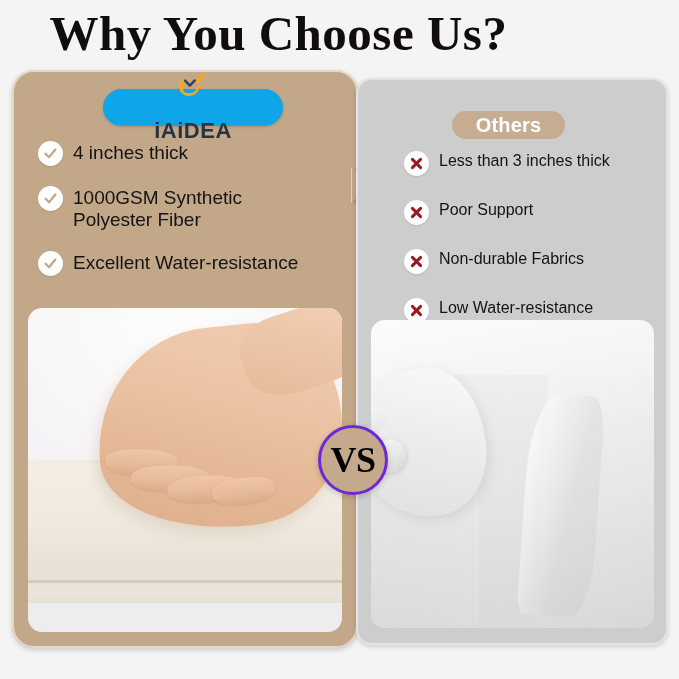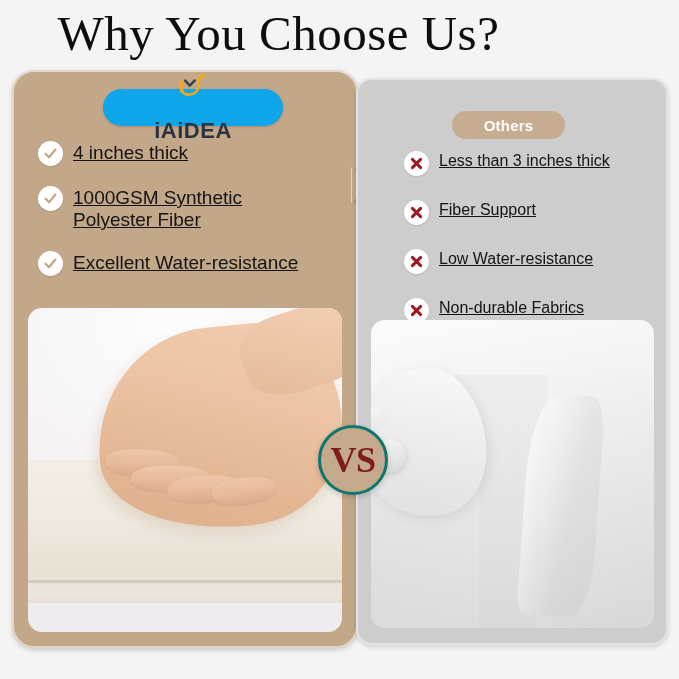--- a/index.html
+++ b/index.html
@@ -10,21 +10,21 @@
     overflow:hidden;
     position:relative;
   }
   .stage{position:absolute;inset:0;width:679px;height:679px;}
 
   
   .title{
     position:absolute;left:0;top:8px;width:557px;
     text-align:center;
     font-family:"Liberation Serif", serif;
-    font-weight:400;
+    font-weight:700;
     font-size:49px;
     letter-spacing:0.5px;
     color:#100d0c;
     line-height:1.08;
     white-space:nowrap;
   }
 
   
   .panel-left{
     position:absolute;left:12px;top:70px;width:346px;height:578px;
@@ -89,21 +89,21 @@
   }
 
   
   .others-badge{
     position:absolute;left:452px;top:111px;width:113px;height:28px;
     background:#c6ad91;
     border-radius:14px;
     display:flex;align-items:center;justify-content:center;
     color:#ffffff;
     font-weight:700;
-    font-size:15px;
+    font-size:20px;
     letter-spacing:0.2px;
   }
 
   
   .list-left{position:absolute;left:38px;top:140px;width:308px;}
   .list-right{position:absolute;left:404px;top:150px;width:262px;}
 
   .row{display:flex;align-items:flex-start;gap:10px;}
   .list-left .row{margin-bottom:19px;}
   .list-right .row{margin-bottom:23px;}
@@ -116,21 +116,20 @@
     box-shadow:0 1px 2px rgba(0,0,0,0.10);
   }
   .check-glyph{display:block;}
 
   .item-text{
     font-family:"Liberation Sans", sans-serif;
     font-size:19px;
     line-height:1.16;
     color:#141414;
     padding-top:2px;
-    text-decoration:underline;
   }
   .list-right .item-text{font-size:16px;}
 
   
   .photo{
     position:absolute;border-radius:14px;overflow:hidden;
   }
   .photo-left{left:28px;top:308px;width:314px;height:324px;}
   .photo-right{left:371px;top:320px;width:283px;height:308px;}
 
@@ -234,24 +233,24 @@
     background:linear-gradient(180deg,#f6f6f6,#e7e7e7);
     border-radius:50%;
     transform:rotate(-12deg);
   }
 
   
   .vs-badge{
     position:absolute;left:318px;top:425px;width:70px;height:70px;
     border-radius:50%;
     background:#c4a98c;
-    border:3px solid #0f766e;
+    border:3px solid #6d28d9;
     box-sizing:border-box;
     display:flex;align-items:center;justify-content:center;
-    color:#7f1d1d;
+    color:#000000;
     font-family:"Liberation Serif", serif;
     font-weight:700;
     font-size:36px;
     letter-spacing:-0.5px;
     box-shadow:0 2px 6px rgba(0,0,0,0.18);
   }
 </style>
 </head>
 <body>
 
@@ -332,37 +331,37 @@
         </svg>
       </span>
       <span class="item-text">Less than 3 inches thick</span>
     </div>
     <div class="row">
       <span class="badge-circle">
         <svg width="15" height="15" viewBox="0 0 15 15" aria-hidden="true">
           <path d="M3.4 3.4 L11.6 11.6 M11.6 3.4 L3.4 11.6" stroke="#9e1620" stroke-width="2.9" stroke-linecap="round"></path>
         </svg>
       </span>
-      <span class="item-text">Fiber Support</span>
+      <span class="item-text">Poor Support</span>
     </div>
     <div class="row">
       <span class="badge-circle">
         <svg width="15" height="15" viewBox="0 0 15 15" aria-hidden="true">
           <path d="M3.4 3.4 L11.6 11.6 M11.6 3.4 L3.4 11.6" stroke="#9e1620" stroke-width="2.9" stroke-linecap="round"></path>
         </svg>
       </span>
-      <span class="item-text">Low Water-resistance</span>
+      <span class="item-text">Non-durable Fabrics</span>
     </div>
     <div class="row">
       <span class="badge-circle">
         <svg width="15" height="15" viewBox="0 0 15 15" aria-hidden="true">
           <path d="M3.4 3.4 L11.6 11.6 M11.6 3.4 L3.4 11.6" stroke="#9e1620" stroke-width="2.9" stroke-linecap="round"></path>
         </svg>
       </span>
-      <span class="item-text">Non-durable Fabrics</span>
+      <span class="item-text">Low Water-resistance</span>
     </div>
   </div>
 
   <div class="photo photo-right">
     <div class="ph-bg"></div>
     <div class="foam-block"></div>
     <div class="foam-face"></div>
     <div class="foam-left"></div>
     <div class="foam-fold"></div>
     <div class="gray-hand">

